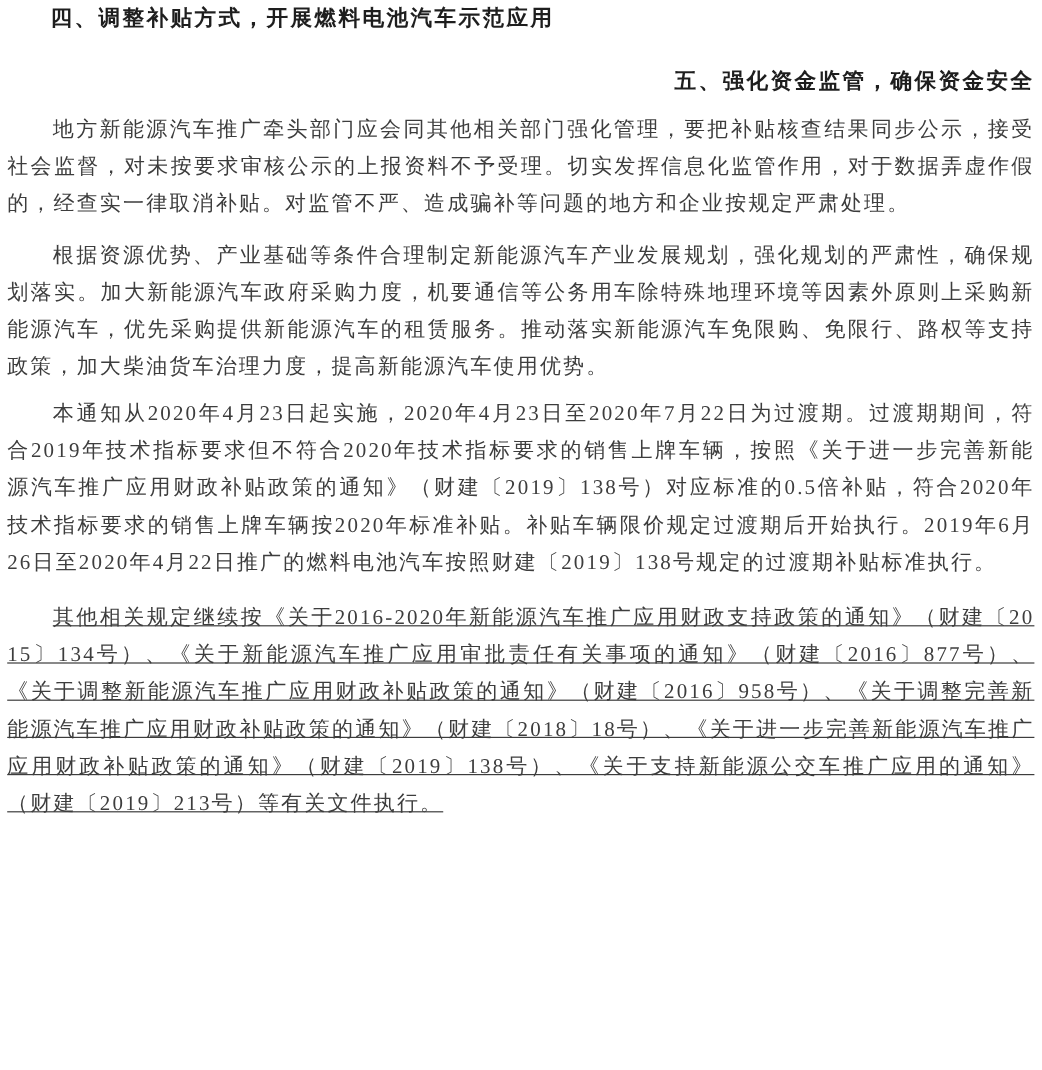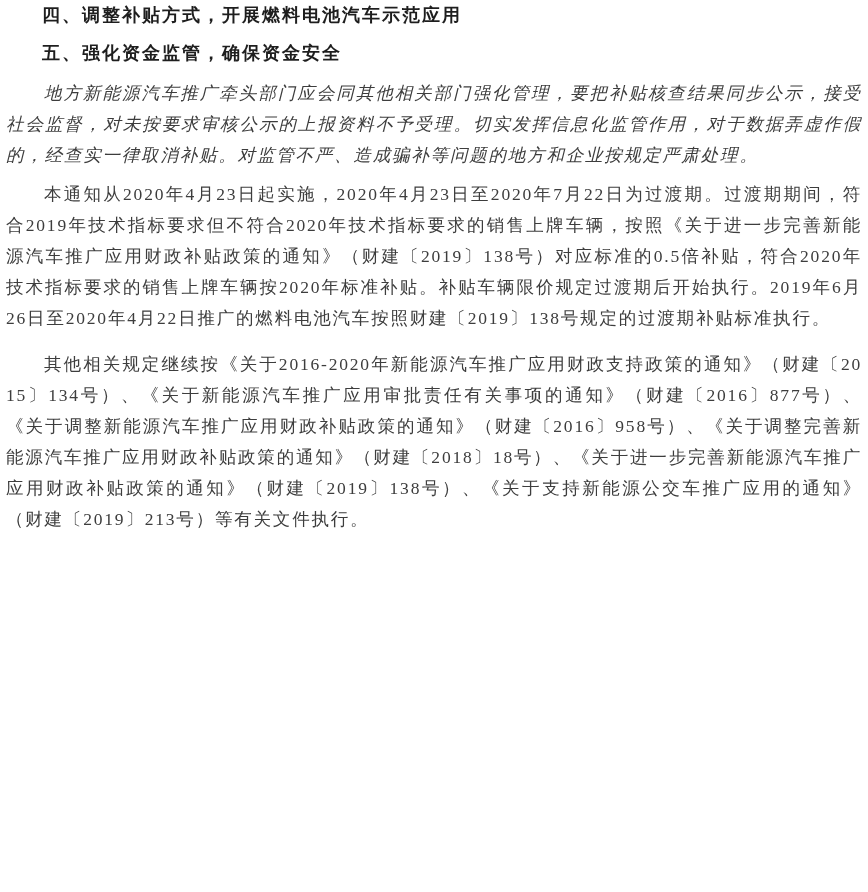--- a/index.html
+++ b/index.html
@@ -27,43 +27,45 @@
     margin: 0;
     padding-left: 36px;
     font-size: 18px;
     line-height: 26px;
     font-weight: bold;
     color: #1e1e1e;
     letter-spacing: 2px;
     text-align: left;
   }
   .doc h2.gap-top {
-    margin-top: 12px;
+    margin-top: 26px;
+    text-align: right;
   }
   .doc p {
     margin: 0;
     text-indent: 38px;
     word-break: break-all;
   }
   .doc p.after-heading { margin-top: 15px; }
-  .doc p.after-heading-tight { margin-top: 12px; font-style: italic; }
+  .doc p.after-heading-tight { margin-top: 12px; }
   .doc p.para-gap { margin-top: 8px; }
-  .doc p.para-gap-sm { margin-top: 15px; }
+  .doc p.para-gap-sm { margin-top: 15px; text-decoration: underline; }
 </style>
 </head>
 <body>
 
 <div class="doc">
 
   <h2>四、调整补贴方式，开展燃料电池汽车示范应用</h2>
 
 
   <h2 class="gap-top">五、强化资金监管，确保资金安全</h2>
 
   <p class="after-heading-tight">地方新能源汽车推广牵头部门应会同其他相关部门强化管理，要把补贴核查结果同步公示，接受社会监督，对未按要求审核公示的上报资料不予受理。切实发挥信息化监管作用，对于数据弄虚作假的，经查实一律取消补贴。对监管不严、造成骗补等问题的地方和企业按规定严肃处理。</p>
 
 
+  <p class="after-heading-tight">根据资源优势、产业基础等条件合理制定新能源汽车产业发展规划，强化规划的严肃性，确保规划落实。加大新能源汽车政府采购力度，机要通信等公务用车除特殊地理环境等因素外原则上采购新能源汽车，优先采购提供新能源汽车的租赁服务。推动落实新能源汽车免限购、免限行、路权等支持政策，加大柴油货车治理力度，提高新能源汽车使用优势。</p>
 
   <p class="para-gap">本通知从2020年4月23日起实施，2020年4月23日至2020年7月22日为过渡期。过渡期期间，符合2019年技术指标要求但不符合2020年技术指标要求的销售上牌车辆，按照《关于进一步完善新能源汽车推广应用财政补贴政策的通知》（财建〔2019〕138号）对应标准的0.5倍补贴，符合2020年技术指标要求的销售上牌车辆按2020年标准补贴。补贴车辆限价规定过渡期后开始执行。2019年6月26日至2020年4月22日推广的燃料电池汽车按照财建〔2019〕138号规定的过渡期补贴标准执行。</p>
 
   <p class="para-gap-sm">其他相关规定继续按《关于2016-2020年新能源汽车推广应用财政支持政策的通知》（财建〔2015〕134号）、《关于新能源汽车推广应用审批责任有关事项的通知》（财建〔2016〕877号）、《关于调整新能源汽车推广应用财政补贴政策的通知》（财建〔2016〕958号）、《关于调整完善新能源汽车推广应用财政补贴政策的通知》（财建〔2018〕18号）、《关于进一步完善新能源汽车推广应用财政补贴政策的通知》（财建〔2019〕138号）、《关于支持新能源公交车推广应用的通知》（财建〔2019〕213号）等有关文件执行。</p>
 
 </div>
 
 </body></html>

